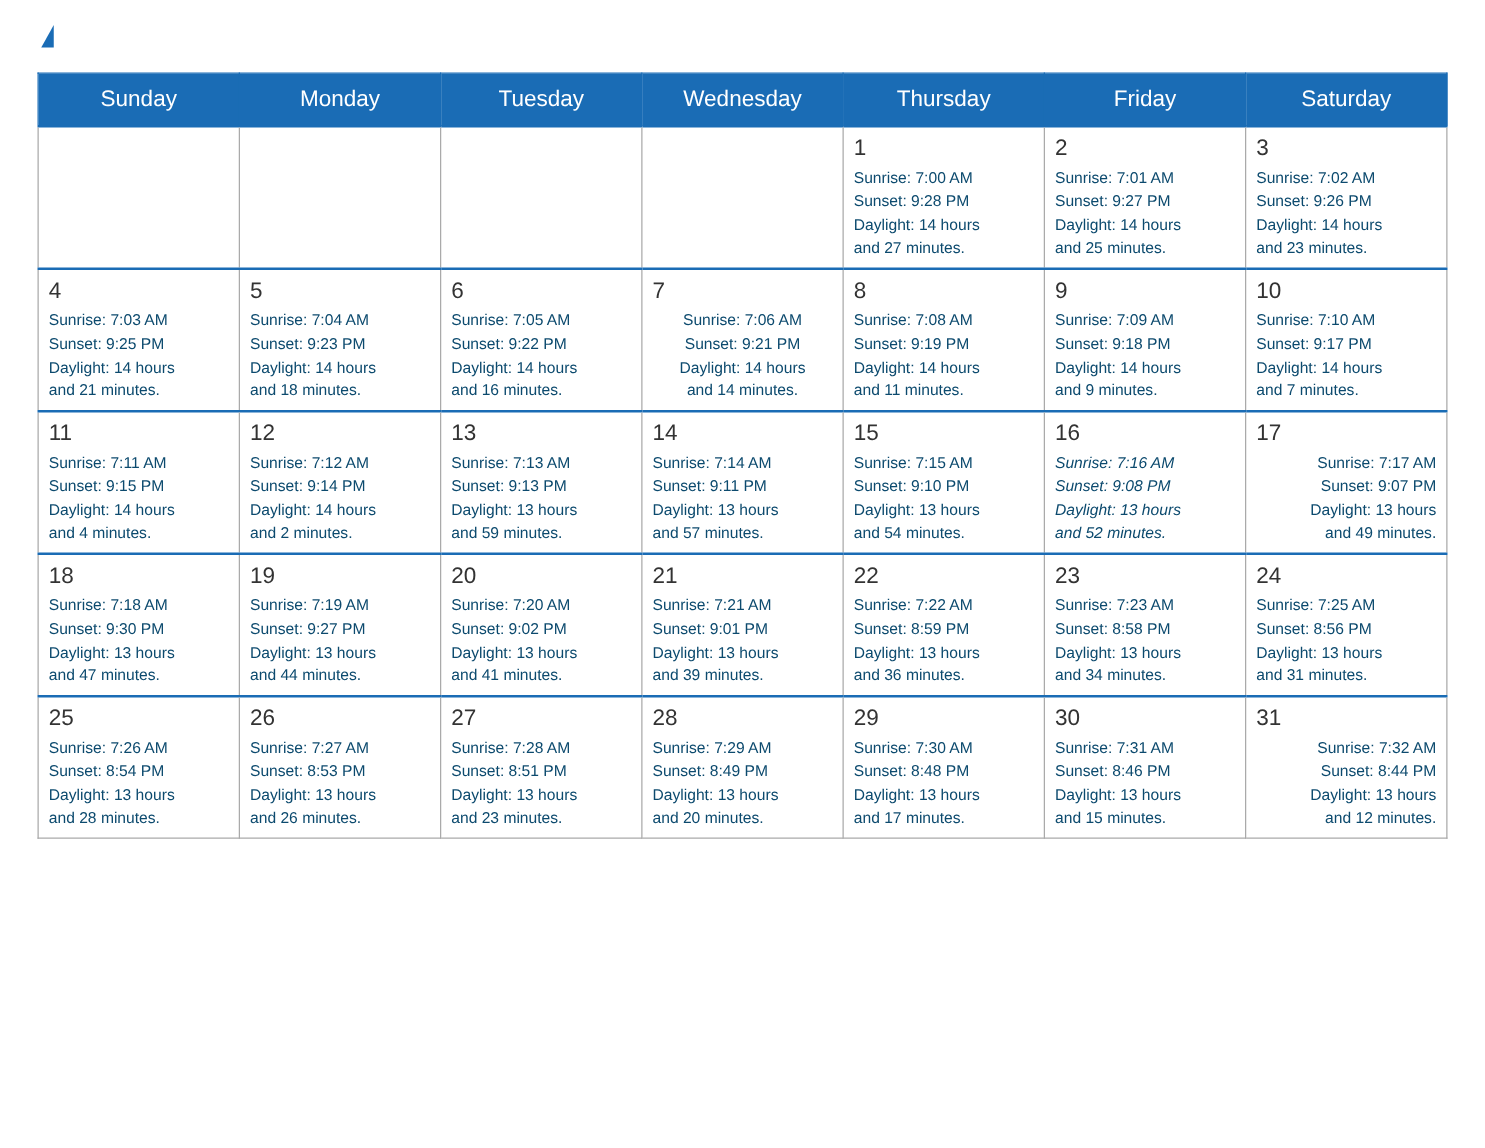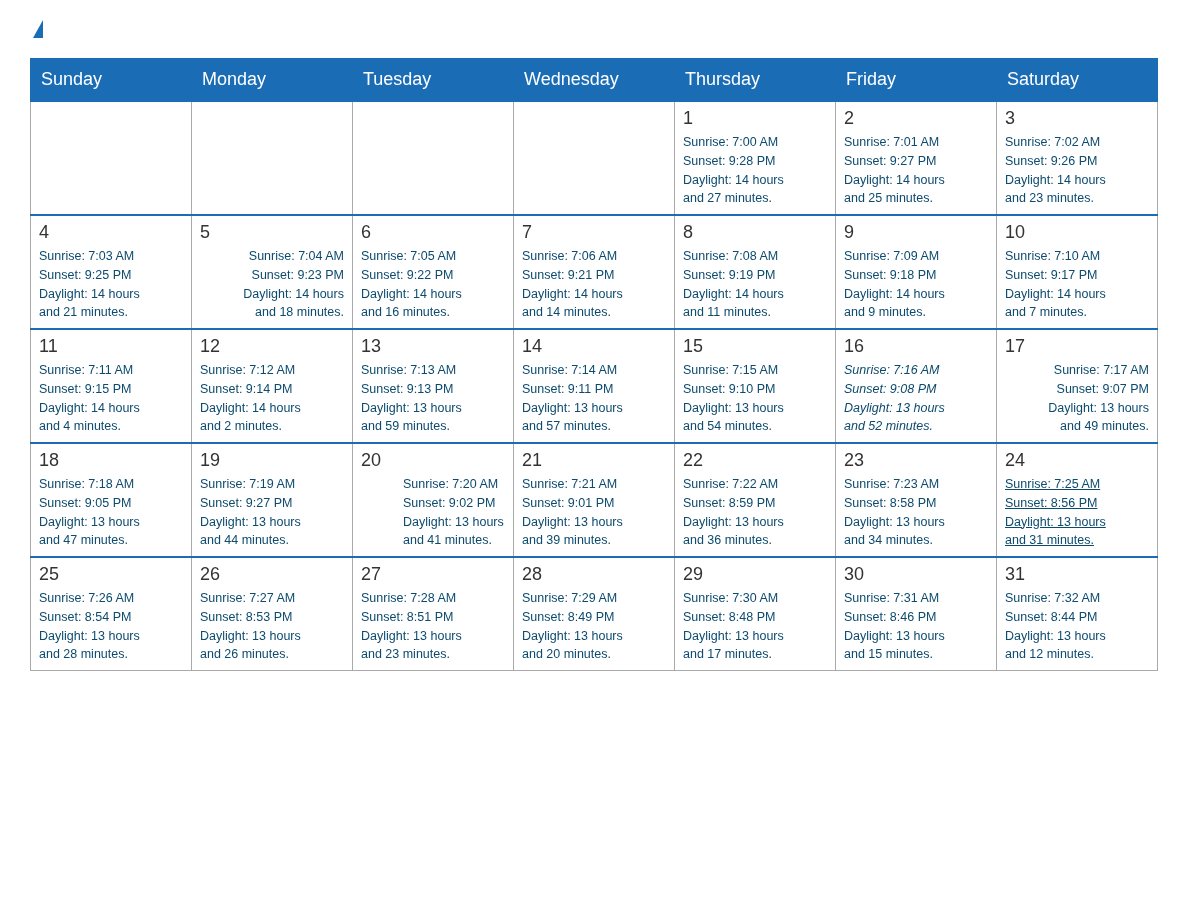--- a/index.html
+++ b/index.html
@@ -69,21 +69,21 @@
 
     .calendar-table {
       width: 100%;
       border-collapse: collapse;
       border: 1px solid #aaa;
     }
 
     .calendar-table th {
       background-color: #1a6cb5;
       color: #fff;
-      text-align: left;
+      text-align: center;
       padding: 10px 10px;
       font-size: 18px;
       font-weight: normal;
       border: 1px solid #1a6cb5;
       margin-top: 32px;
     }
 
     .calendar-table td {
       vertical-align: top;
       width: 14.28%;
@@ -179,35 +179,35 @@
       <tr class="week-row">
         <td>
           <span class="day-number">4</span>
           <div class="day-info" style="white-space: pre-line;">Sunrise: 7:03 AM
 Sunset: 9:25 PM
 Daylight: 14 hours
 and 21 minutes.</div>
         </td>
         <td>
           <span class="day-number">5</span>
-          <div class="day-info" style="white-space: pre-line; text-align: right;">Sunrise: 7:04 AM
+          <div class="day-info" style="white-space: pre-line;">Sunrise: 7:04 AM
 Sunset: 9:23 PM
 Daylight: 14 hours
 and 18 minutes.</div>
         </td>
         <td>
           <span class="day-number">6</span>
           <div class="day-info" style="white-space: pre-line;">Sunrise: 7:05 AM
 Sunset: 9:22 PM
 Daylight: 14 hours
 and 16 minutes.</div>
         </td>
         <td>
           <span class="day-number">7</span>
-          <div class="day-info" style="white-space: pre-line;">Sunrise: 7:06 AM
+          <div class="day-info" style="white-space: pre-line; text-align: center;">Sunrise: 7:06 AM
 Sunset: 9:21 PM
 Daylight: 14 hours
 and 14 minutes.</div>
         </td>
         <td>
           <span class="day-number">8</span>
           <div class="day-info" style="white-space: pre-line;">Sunrise: 7:08 AM
 Sunset: 9:19 PM
 Daylight: 14 hours
 and 11 minutes.</div>
@@ -275,34 +275,34 @@
           <div class="day-info" style="white-space: pre-line; text-align: right;">Sunrise: 7:17 AM
 Sunset: 9:07 PM
 Daylight: 13 hours
 and 49 minutes.</div>
         </td>
       </tr>
       <tr class="week-row">
         <td>
           <span class="day-number">18</span>
           <div class="day-info" style="white-space: pre-line;">Sunrise: 7:18 AM
-Sunset: 9:05 PM
+Sunset: 9:30 PM
 Daylight: 13 hours
 and 47 minutes.</div>
         </td>
         <td>
           <span class="day-number">19</span>
           <div class="day-info" style="white-space: pre-line;">Sunrise: 7:19 AM
 Sunset: 9:27 PM
 Daylight: 13 hours
 and 44 minutes.</div>
         </td>
         <td>
           <span class="day-number">20</span>
-          <div class="day-info" style="white-space: pre-line; margin-left: 42px;">Sunrise: 7:20 AM
+          <div class="day-info" style="white-space: pre-line;">Sunrise: 7:20 AM
 Sunset: 9:02 PM
 Daylight: 13 hours
 and 41 minutes.</div>
         </td>
         <td>
           <span class="day-number">21</span>
           <div class="day-info" style="white-space: pre-line;">Sunrise: 7:21 AM
 Sunset: 9:01 PM
 Daylight: 13 hours
 and 39 minutes.</div>
@@ -316,21 +316,21 @@
         </td>
         <td>
           <span class="day-number">23</span>
           <div class="day-info" style="white-space: pre-line;">Sunrise: 7:23 AM
 Sunset: 8:58 PM
 Daylight: 13 hours
 and 34 minutes.</div>
         </td>
         <td>
           <span class="day-number">24</span>
-          <div class="day-info" style="white-space: pre-line; text-decoration: underline;">Sunrise: 7:25 AM
+          <div class="day-info" style="white-space: pre-line;">Sunrise: 7:25 AM
 Sunset: 8:56 PM
 Daylight: 13 hours
 and 31 minutes.</div>
         </td>
       </tr>
       <tr class="week-row">
         <td>
           <span class="day-number">25</span>
           <div class="day-info" style="white-space: pre-line;">Sunrise: 7:26 AM
 Sunset: 8:54 PM
@@ -367,20 +367,20 @@
         </td>
         <td>
           <span class="day-number">30</span>
           <div class="day-info" style="white-space: pre-line;">Sunrise: 7:31 AM
 Sunset: 8:46 PM
 Daylight: 13 hours
 and 15 minutes.</div>
         </td>
         <td>
           <span class="day-number">31</span>
-          <div class="day-info" style="white-space: pre-line;">Sunrise: 7:32 AM
+          <div class="day-info" style="white-space: pre-line; text-align: right;">Sunrise: 7:32 AM
 Sunset: 8:44 PM
 Daylight: 13 hours
 and 12 minutes.</div>
         </td>
       </tr>
     </tbody>
 </table>
 
 </body></html>

